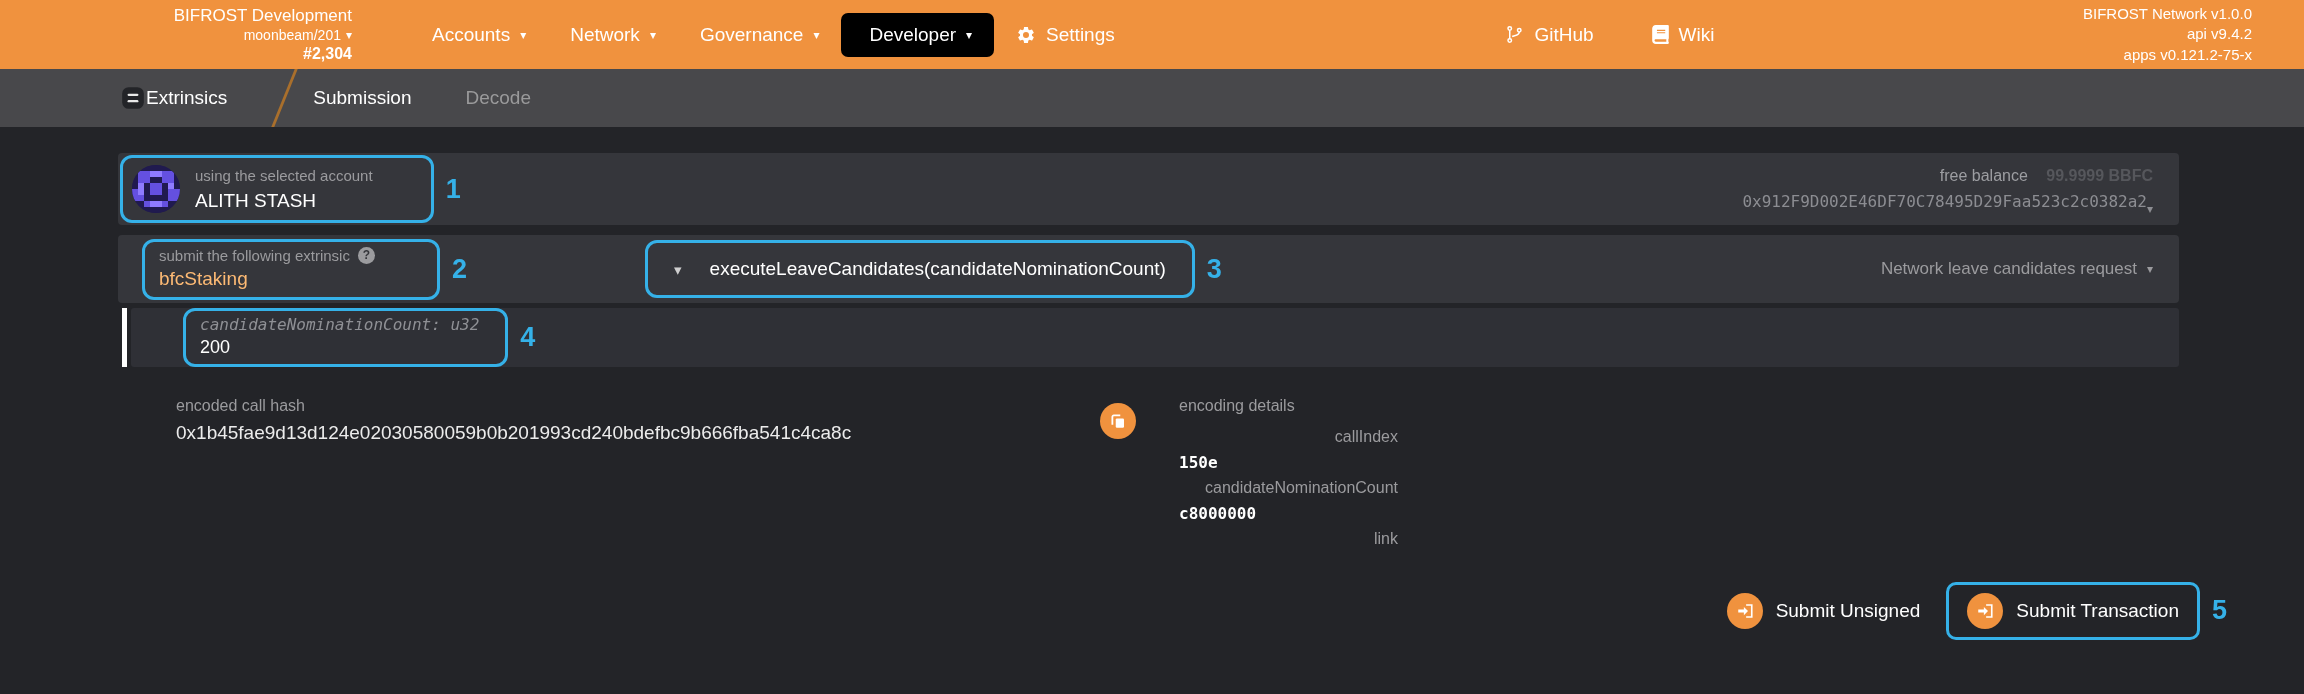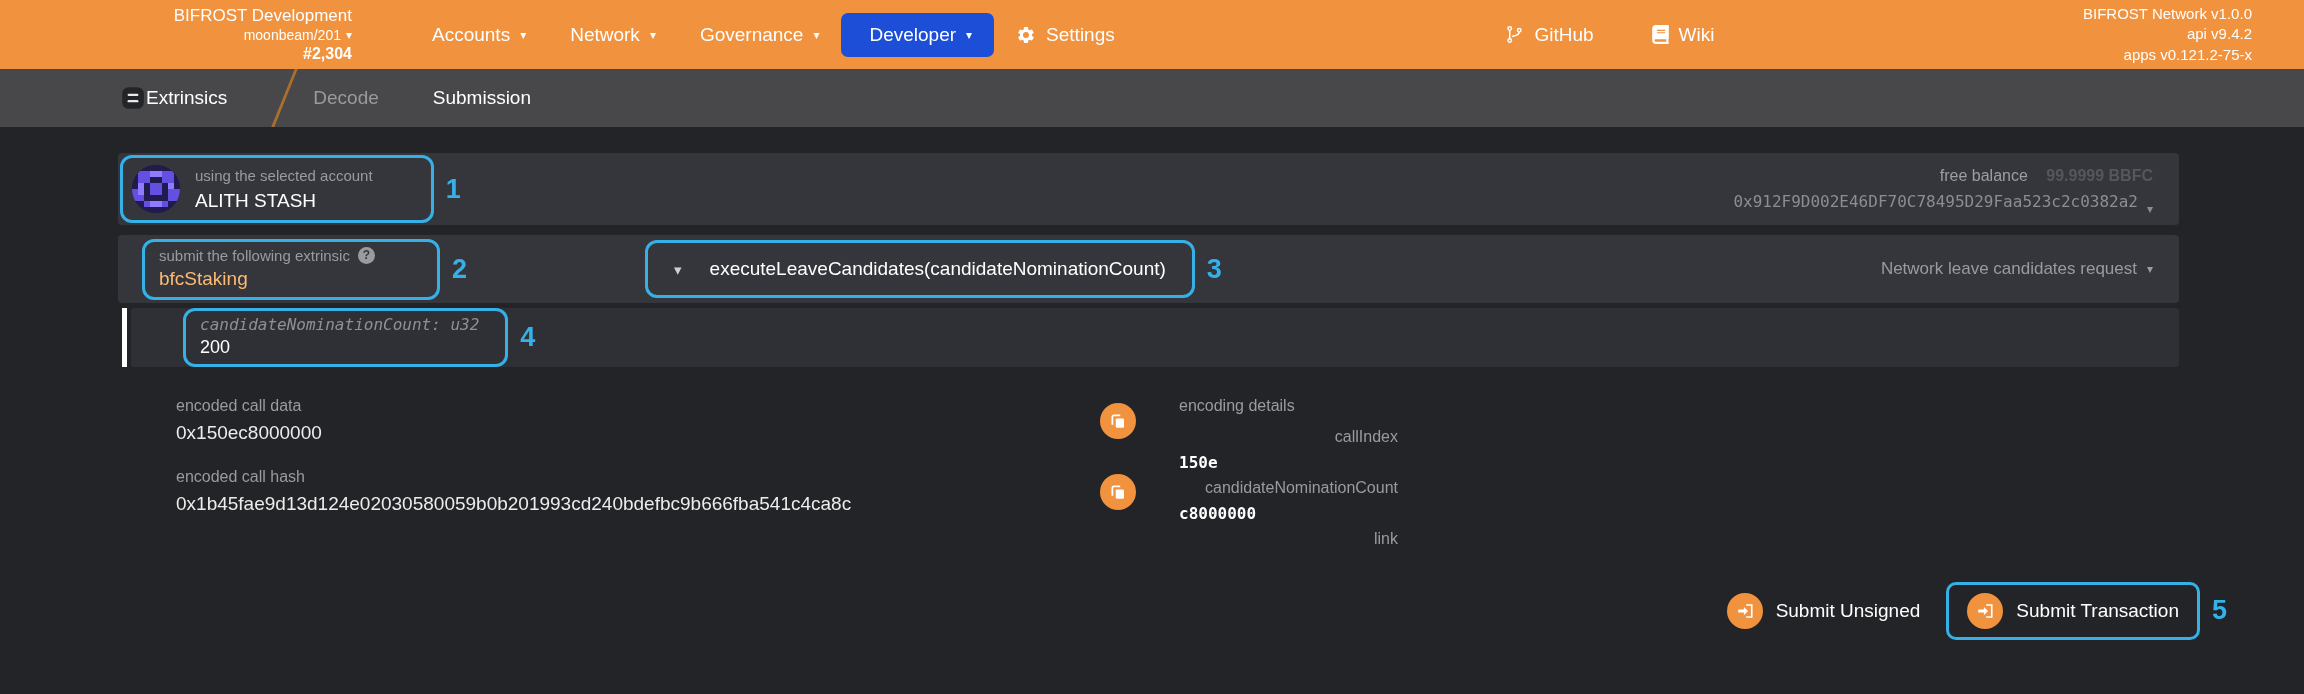--- a/index.html
+++ b/index.html
@@ -21,21 +21,21 @@
   .brand { width:352px; display:flex; flex-direction:column; align-items:flex-end; line-height:1.2; }
   .brand-title { font-size:17px; }
   .brand-sub { font-size:14px; display:flex; align-items:center; gap:5px; cursor:pointer; }
   .brand-block { font-size:16px; font-weight:bold; cursor:pointer; }
   .caret { font-size:12px; line-height:1; }
   .nav { display:flex; align-items:center; margin-left:58px; }
   .nav-item {
     display:flex; align-items:center; gap:10px; font-size:19px;
     padding:11px 22px; border-radius:7px; cursor:pointer; white-space:nowrap;
   }
-  .nav-item.active { background:#1d4ed8;padding-left:28px; }
+  .nav-item.active { background:#000000;padding-left:28px; }
   .links { display:flex; align-items:center; margin-left:auto; gap:14px; }
   .version {
     margin-left:auto; padding-right:52px; text-align:right;
     font-size:15px; line-height:1.35;
   }
 
   
   .tabbar { height:58px; background:#48484b; display:flex; align-items:center; padding-left:120px; }
   .section-tab { display:flex; align-items:center; font-size:19px; color:#fff; padding-right:56px; cursor:pointer; }
   .diag { width:3px; height:58px; background:#a96f2c; transform:skewX(-22deg); }
@@ -56,21 +56,21 @@
     height:72px; display:flex; align-items:center; justify-content:space-between;
     padding:0 26px 0 2px; margin-bottom:10px;
   }
   .acct-box { display:flex; align-items:center; gap:15px; padding:7px 58px 7px 9px; }
   .avatar { width:48px; height:48px; border-radius:50%; overflow:hidden; background:#201a4f; flex:none; }
   .acct-label { font-size:15px; color:#9b9b9e; }
   .acct-name { font-size:19px; color:#fff; margin-top:6px; }
   .acct-right { text-align:right; line-height:1.6; }
   .free-line { font-size:16px; color:#9d9ea2; }
   .free-val { color:#56575c; font-weight:bold; margin-left:14px; font-size:16px; }
-  .addr-line { font-size:16px; color:#8c8d92; display:flex; align-items:flex-end; gap:9px; justify-content:flex-end; cursor:pointer; }
+  .addr-line { font-size:16px; color:#8c8d92; display:flex; align-items:flex-end; justify-content:flex-end; cursor:pointer; }
 
   
   .row-extrinsic { height:68px; display:flex; align-items:center; padding:0 26px 0 24px; margin-bottom:5px;gap:48px; }
   .ext-box { padding:5px 18px 7px 14px; min-width:292px; cursor:pointer; }
   .ext-label { font-size:15px; color:#9b9b9e; display:flex; gap:8px; align-items:center; }
   .help {
     width:17px; height:17px; border-radius:50%; background:#9b9b9e; color:#35363b;
     font-size:12px; font-weight:bold; display:flex; align-items:center; justify-content:center; flex:none;
   }
   .ext-value { font-size:19px; color:#fdba74; margin-top:4px; }
@@ -190,22 +190,22 @@
     <span style="display:flex;">
       <svg width="26" height="26" viewBox="0 0 24 24">
           <rect x="2" y="2" width="20" height="20" rx="6" fill="#232428"></rect>
           <rect x="7" y="8" width="10" height="2.2" rx="1.1" fill="#e9e9e9"></rect>
           <rect x="7" y="13.8" width="10" height="2.2" rx="1.1" fill="#e9e9e9"></rect>
         </svg>
     </span>
     <span>Extrinsics</span>
   </div>
   <div class="diag"></div>
+  <div class="tab active">Submission</div>
   <div class="tab">Decode</div>
-  <div class="tab active">Submission</div>
 </div>
 
 <main class="content">
 
   <section class="panel row-account">
     <div class="annot-wrap">
       <div class="annot">
         <div class="acct-box">
           <span class="avatar">
             <svg viewBox="0 0 8 8" width="48" height="48" shape-rendering="crispEdges">
@@ -290,34 +290,20 @@
         </div>
         <span class="annot-num">4</span>
       </div>
     </div>
   </section>
 
   <section class="encoded">
     <div class="enc-left">
       <div class="enc-group">
         <div>
-          <div class="enc-label">encoded call data</div>
-          <div class="enc-value">0x150ec8000000</div>
-        </div>
-        <button class="copy-btn">
-          <span style="display:flex;">
-            <svg width="18" height="18" viewBox="0 0 24 24">
-                <rect x="9" y="8.5" width="11" height="12.5" rx="1.6" fill="#fff"></rect>
-                <path d="M15 4.5H6.4A1.9 1.9 0 0 0 4.5 6.4V17" fill="none" stroke="#fff" stroke-width="2.4"></path>
-              </svg>
-          </span>
-        </button>
-      </div>
-      <div class="enc-group">
-        <div>
           <div class="enc-label">encoded call hash</div>
           <div class="enc-value">0x1b45fae9d13d124e02030580059b0b201993cd240bdefbc9b666fba541c4ca8c</div>
         </div>
         <button class="copy-btn">
           <span style="display:flex;">
             <svg width="18" height="18" viewBox="0 0 24 24">
                 <rect x="9" y="8.5" width="11" height="12.5" rx="1.6" fill="#fff"></rect>
                 <path d="M15 4.5H6.4A1.9 1.9 0 0 0 4.5 6.4V17" fill="none" stroke="#fff" stroke-width="2.4"></path>
               </svg>
           </span>

